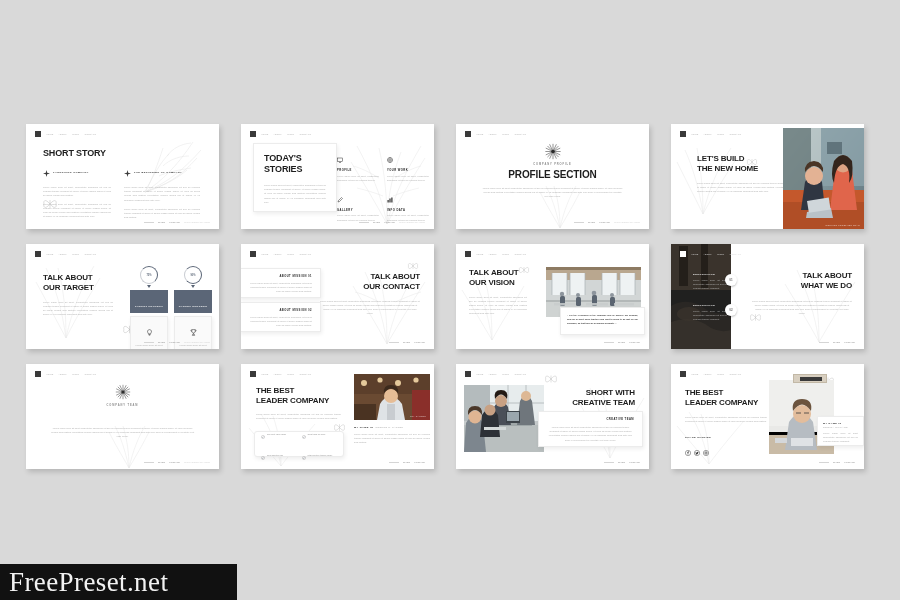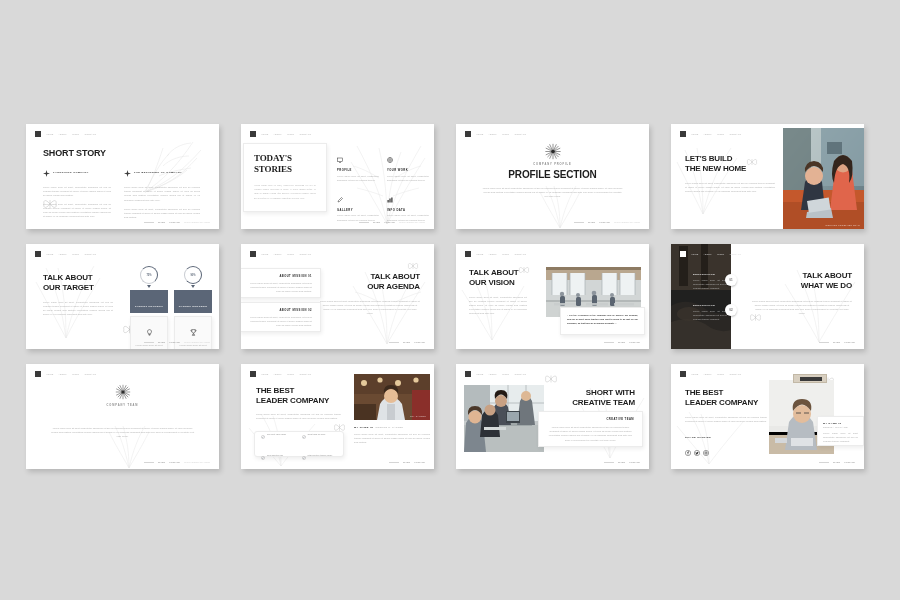--- a/index.html
+++ b/index.html
@@ -204,21 +204,21 @@
       </div>
 
       <div class="nav">
         <div class="nav-logo"></div>
         <span class="nav-item">HOME</span>
         <span class="nav-item">ABOUT</span>
         <span class="nav-item">WORK</span>
         <span class="nav-item">CONTACT</span>
       </div>
 
-      <div class="card" style="position:absolute; left:2px; top:19px; width:84px; height:69px; padding:9px 10px;font-family:Liberation Serif, serif;">
+      <div class="card" style="position:absolute; left:12px; top:19px; width:84px; height:69px; padding:9px 10px;">
         <div class="title">TODAY'S</div>
         <div class="title">STORIES</div>
         <div class="body" style="margin-top:8px;">Lorem ipsum dolor sit amet, consectetur adipiscing elit sed do eiusmod tempor incididunt ut labore et dolore magna aliqua. Ut enim ad minim veniam quis nostrud exercitation ullamco laboris nisi ut aliquip ex ea commodo consequat duis aute irure.</div>
       </div>
 
       <div style="position:absolute; left:96px; top:25px; width:92px; display:grid; grid-template-columns:1fr 1fr; gap:7px 8px;">
         <div>
           <span class="icon-box">
             <svg width="6" height="6" viewBox="0 0 12 12">
                 <rect x="1" y="2" width="10" height="7" fill="none" stroke="#2c2c2c" stroke-width="1"></rect>
@@ -319,21 +319,21 @@
       </div>
 
       <div class="nav">
         <div class="nav-logo"></div>
         <span class="nav-item">HOME</span>
         <span class="nav-item">ABOUT</span>
         <span class="nav-item">WORK</span>
         <span class="nav-item">CONTACT</span>
       </div>
 
-      <div style="position:absolute; left:14px; top:30px; width:90px;">
+      <div style="position:absolute; left:26px; top:30px; width:90px;">
         <div class="title sm">LET'S BUILD</div>
         <div class="title sm">THE NEW HOME</div>
         <div class="body" style="margin-top:7px;">Lorem ipsum dolor sit amet, consectetur adipiscing elit sed do eiusmod tempor incididunt ut labore et dolore magna aliqua. Ut enim ad minim veniam quis nostrud exercitation ullamco laboris nisi ut aliquip ex ea commodo consequat duis aute irure.</div>
       </div>
 
       <div class="photo" style="position:absolute; left:112px; top:4px; width:81px; height:101px;">
         <svg width="81" height="101" viewBox="0 0 81 101" preserveAspectRatio="xMidYMid slice">
           <defs>
             <linearGradient id="s4bg" x1="0" y1="0" x2="1" y2="1">
               <stop offset="0%" stop-color="#9fb3b8"></stop>
@@ -459,21 +459,21 @@
         <div class="body right" style="margin-top:3px;">Lorem ipsum dolor sit amet, consectetur adipiscing elit sed do eiusmod tempor incididunt ut labore et dolore magna aliqua ut enim ad minim veniam quis nostrud.</div>
       </div>
 
       <div class="card" style="position:absolute; left:-2px; top:58px; width:82px; height:30px; padding:6px 8px; text-align:right;">
         <div class="sublabel">ABOUT MISSION 02</div>
         <div class="body right" style="margin-top:3px;">Lorem ipsum dolor sit amet, consectetur adipiscing elit sed do eiusmod tempor incididunt ut labore et dolore magna aliqua ut enim ad minim veniam quis nostrud.</div>
       </div>
 
       <div style="position:absolute; right:14px; top:28px; width:100px; text-align:right;">
         <div class="title sm">TALK ABOUT</div>
-        <div class="title sm">OUR AGENDA</div>
+        <div class="title sm">OUR CONTACT</div>
         <div class="body center" style="margin-top:7px;">Lorem ipsum dolor sit amet consectetur adipiscing elit sed do eiusmod tempor incididunt ut labore et dolore magna aliqua. Ut enim ad minim veniam quis nostrud exercitation ullamco laboris nisi ut aliquip ex ea commodo consequat duis aute irure dolor in reprehenderit in voluptate velit esse cillum.</div>
       </div>
 
       <div class="footer">
         <span class="foot-line"></span>
         <span class="foot-item">SLIDE</span>
         <span class="foot-item">PROFILE</span>
       </div>
     </div>
 
@@ -882,14 +882,17 @@
 
       <div class="footer">
         <span class="foot-line"></span>
         <span class="foot-item">SLIDE</span>
         <span class="foot-item">PROFILE</span>
       </div>
     </div>
 
   </div>
 
+  <div id="watermark">
+    <span class="wm-text">FreePreset.net</span>
+  </div>
 
 </div>
 
 </body></html>

